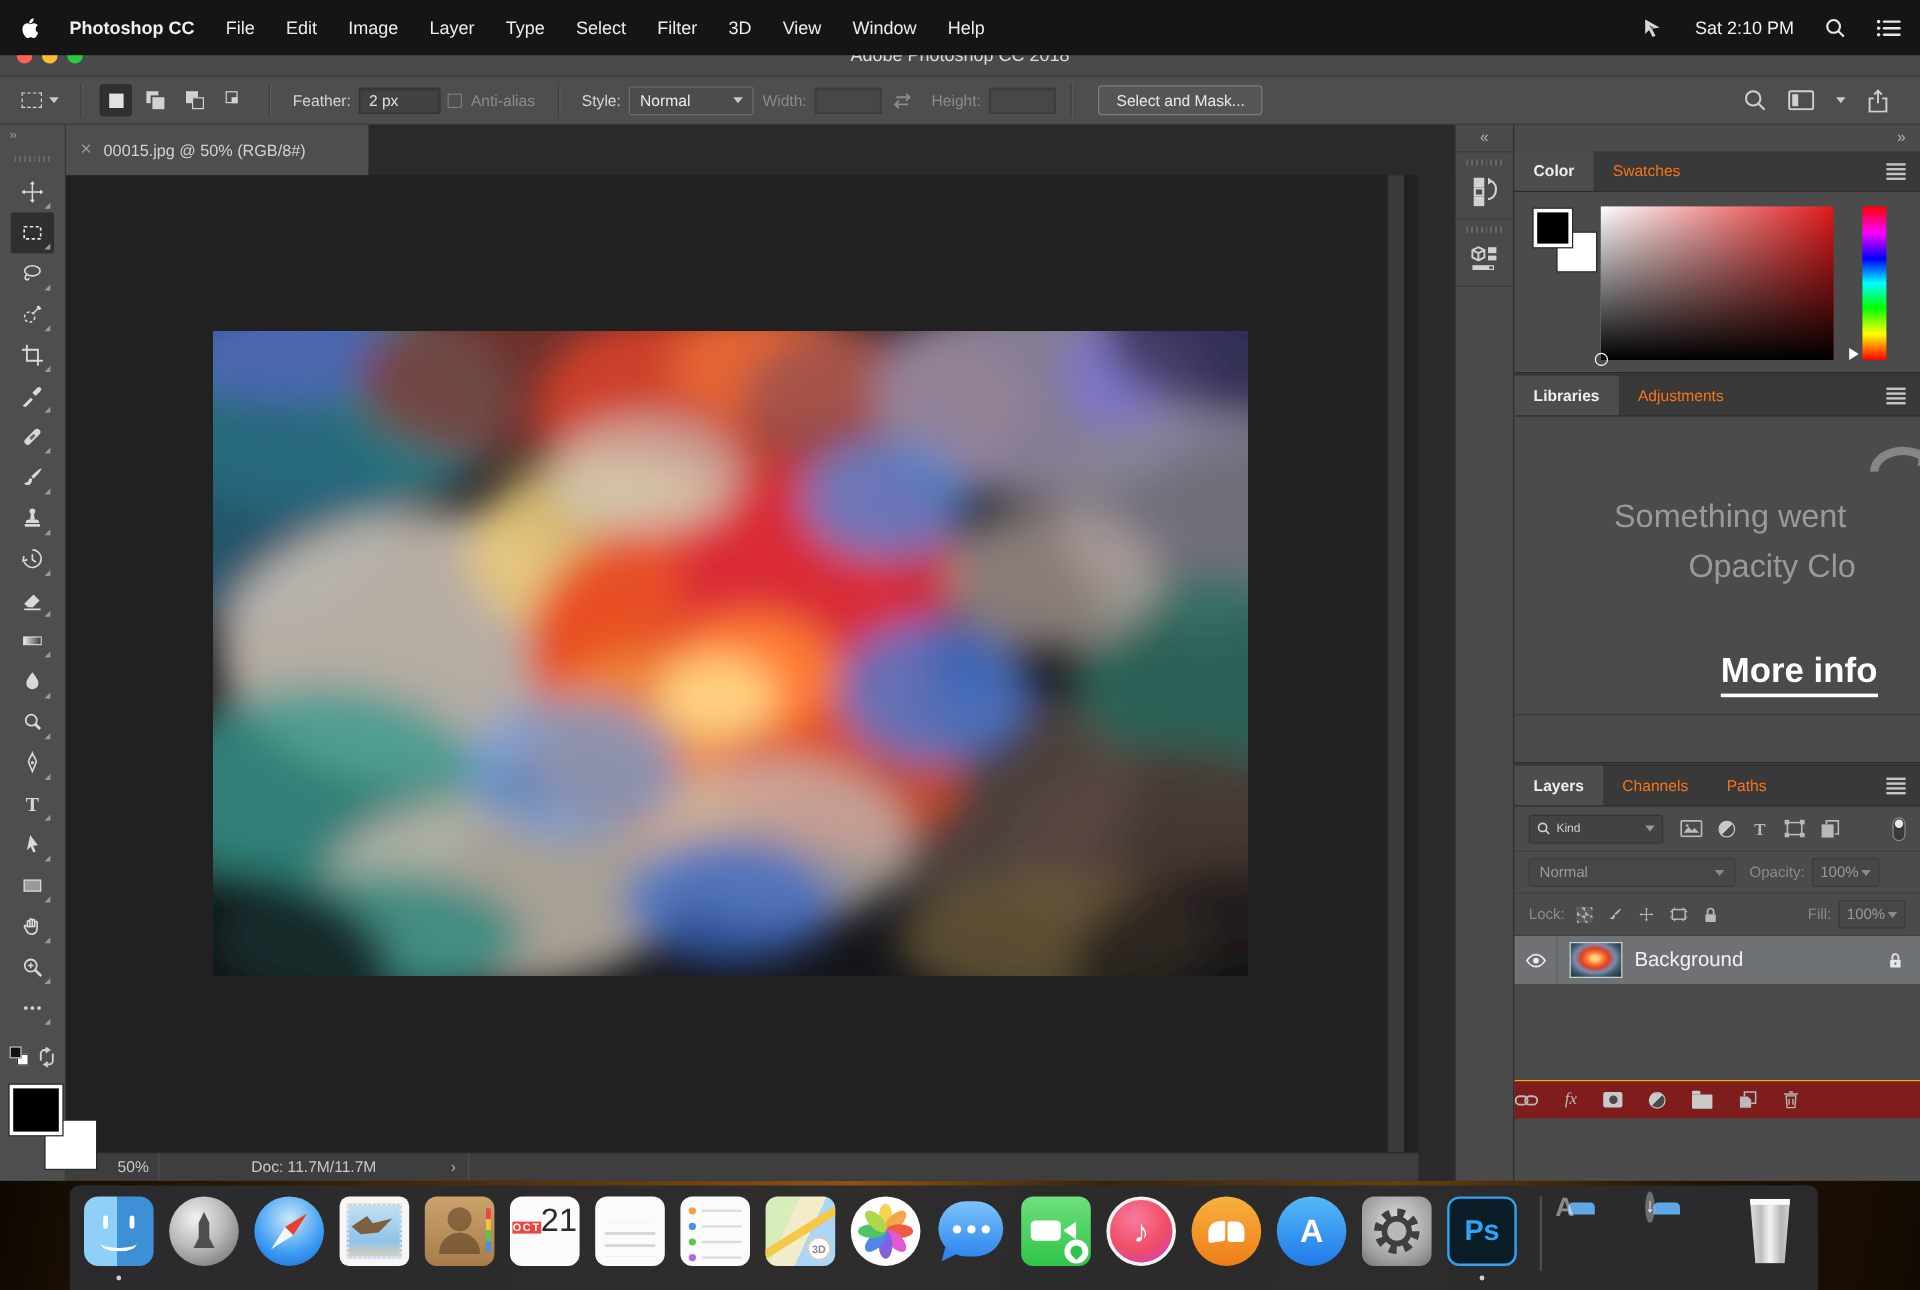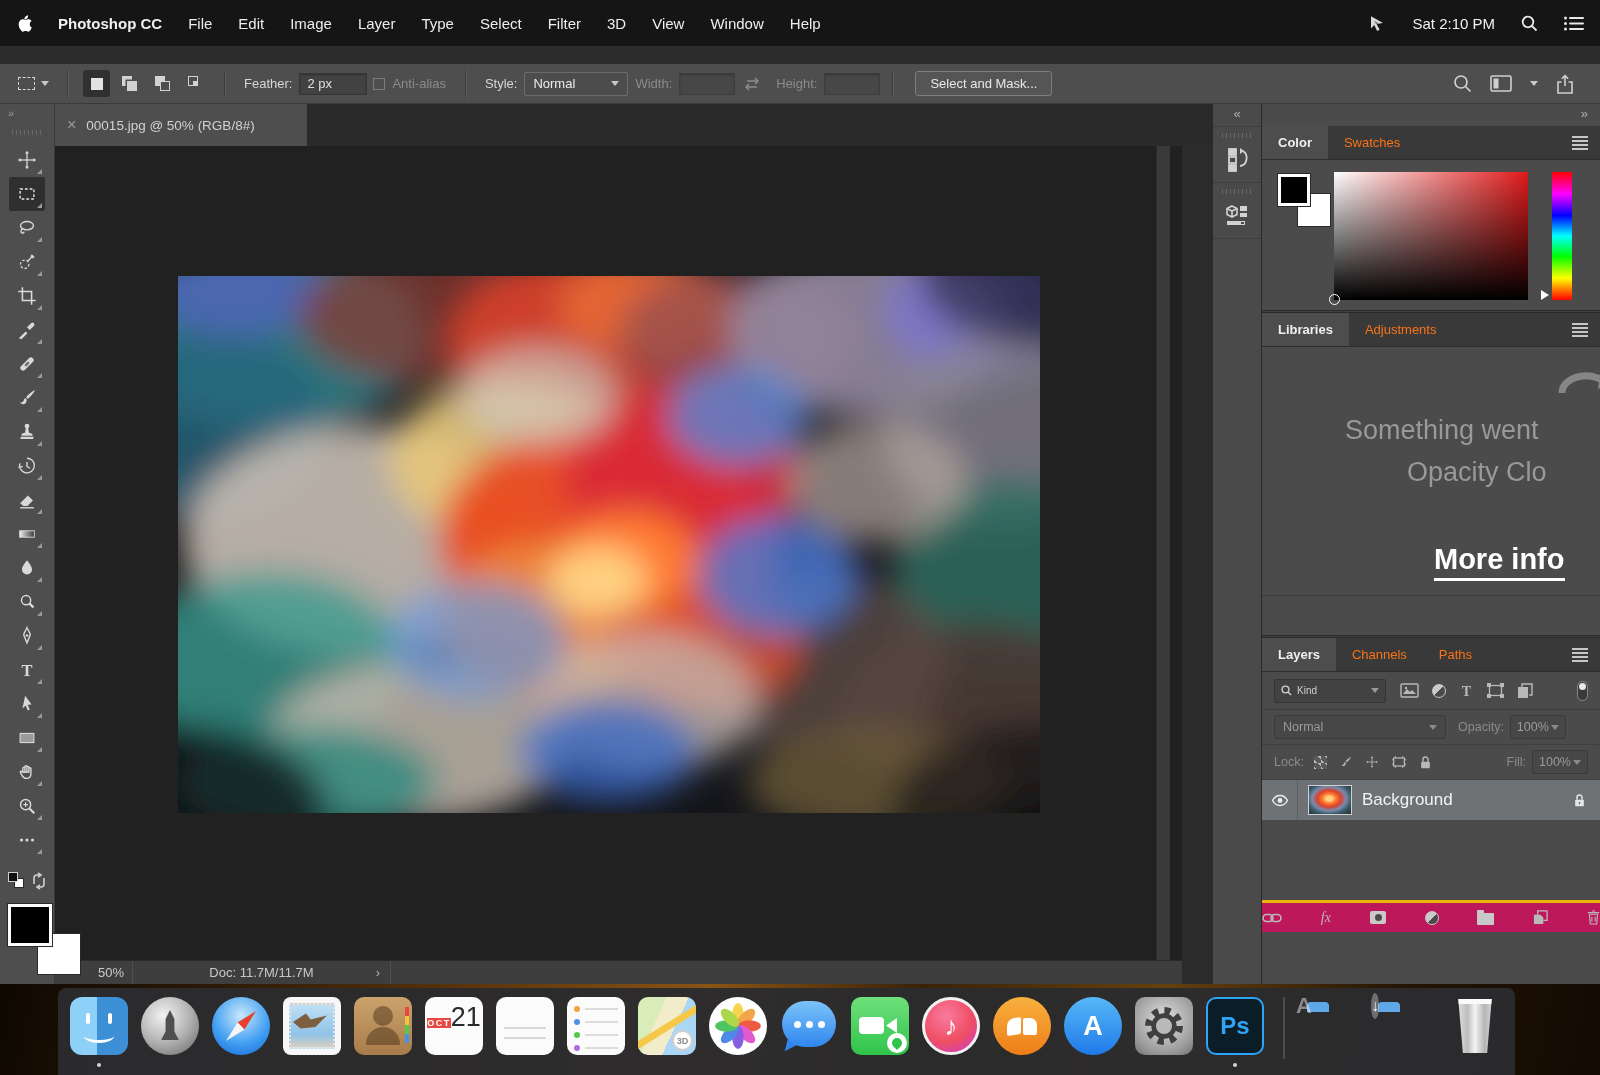--- a/index.html
+++ b/index.html
@@ -162,22 +162,22 @@
   .checker{width:13px;height:13px;background:
     linear-gradient(45deg,#b9b9b9 25%,#5a5a5a 25%,#5a5a5a 75%,#b9b9b9 75%);background-size:7px 7px}
   .llist{height:152px;background:#4a4a4a;position:relative}
   .layerrow{height:40px;background:#6f7275;display:flex;align-items:center}
   .eyecell{width:36px;height:100%;display:flex;align-items:center;justify-content:center;
     border-right:1px solid #5e6164}
   .lthumb{width:44px;height:30px;margin:0 10px;border:1px solid #cfcfcf;
     background:radial-gradient(ellipse at 48% 45%,#ffd080 0 10%,#ff7a30 22%,#d8422a 38%,#7a8ab0 55%,#3a5a66 72%,#232b33 100%)}
   .lname{flex:1;color:#f2f2f2;font-size:17px}
   .laylock{margin-right:14px}
-  .lfoot{position:absolute;left:0;bottom:0;width:100%;height:32px;border-top:3px solid #eab308;
-    display:flex;align-items:center;justify-content:space-between;gap:22px;color:#b9b9b9;background:#be185d}
+  .lfoot{position:absolute;left:0;bottom:0;width:100%;height:32px;border-top:1px solid #eab308;
+    display:flex;align-items:center;justify-content:flex-start;gap:22px;color:#b9b9b9;background:#7f1d1d}
   .fxtxt{font-style:italic;font-size:14px;color:#b9b9b9;font-family:"Liberation Serif",serif}
   .half-circle{width:14px;height:14px;border-radius:50%;background:linear-gradient(135deg,#c9c9c9 50%,#4a4a4a 50%);
     border:1px solid #c9c9c9}
   .mask-ico{width:16px;height:13px;background:#c9c9c9;border-radius:2px;position:relative}
   .mask-ico i{position:absolute;left:5px;top:3px;width:7px;height:7px;border-radius:50%;background:#4a4a4a}
   .folder-ico{width:17px;height:12px;background:#c9c9c9;border-radius:1px;position:relative;margin-top:3px}
   .folder-ico::before{content:"";position:absolute;left:0;top:-3px;width:7px;height:3px;background:#c9c9c9;
     border-radius:1px 1px 0 0}
 
   
@@ -304,20 +304,28 @@
             <rect x="5" y="1" width="15" height="2" rx="1"></rect>
             <circle cx="1.5" cy="7.5" r="1.5"></circle>
             <rect x="5" y="6.5" width="15" height="2" rx="1"></rect>
             <circle cx="1.5" cy="13" r="1.5"></circle>
             <rect x="5" y="12" width="15" height="2" rx="1"></rect>
           </g>
         </svg>
     </span>
   </header>
 
+  <div id="titlebar">
+    <span class="lights">
+      <span class="light l-close"></span>
+      <span class="light l-min"></span>
+      <span class="light l-max"></span>
+    </span>
+    <span class="tb-title">Adobe Photoshop CC 2018</span>
+  </div>
 
   <div id="optionsbar">
     <span class="ob-preset">
       <span class="dashedrect"></span>
       <span class="chev"></span>
     </span>
     <span class="ob-sep"></span>
     <span class="mode active">
         <span class="m-new"></span>
       </span>

